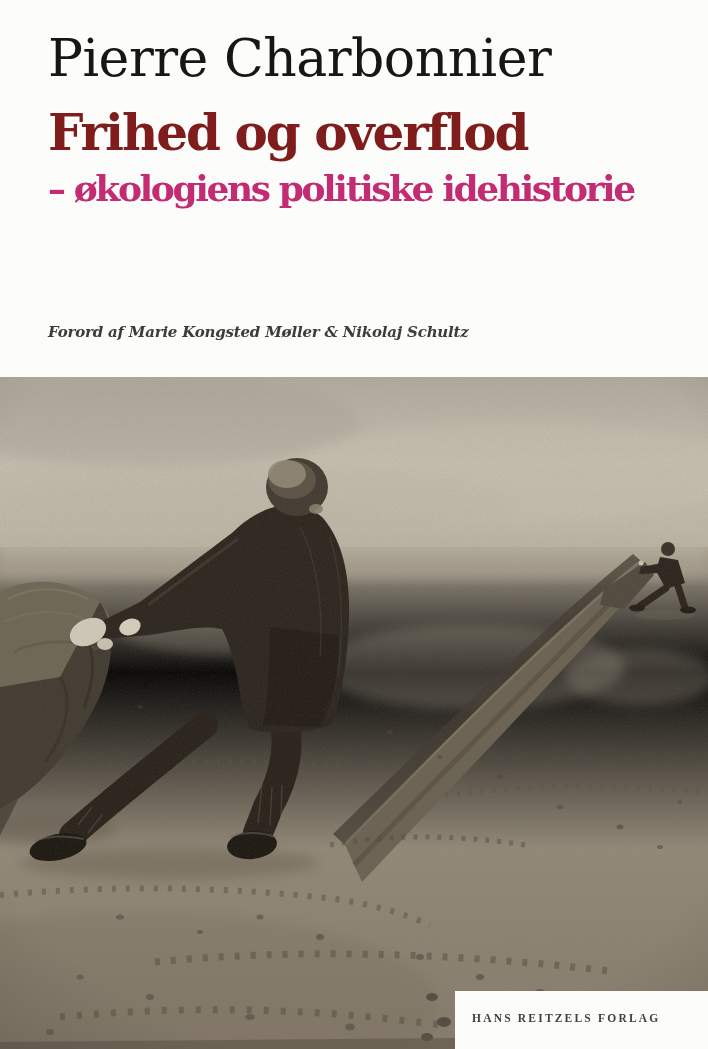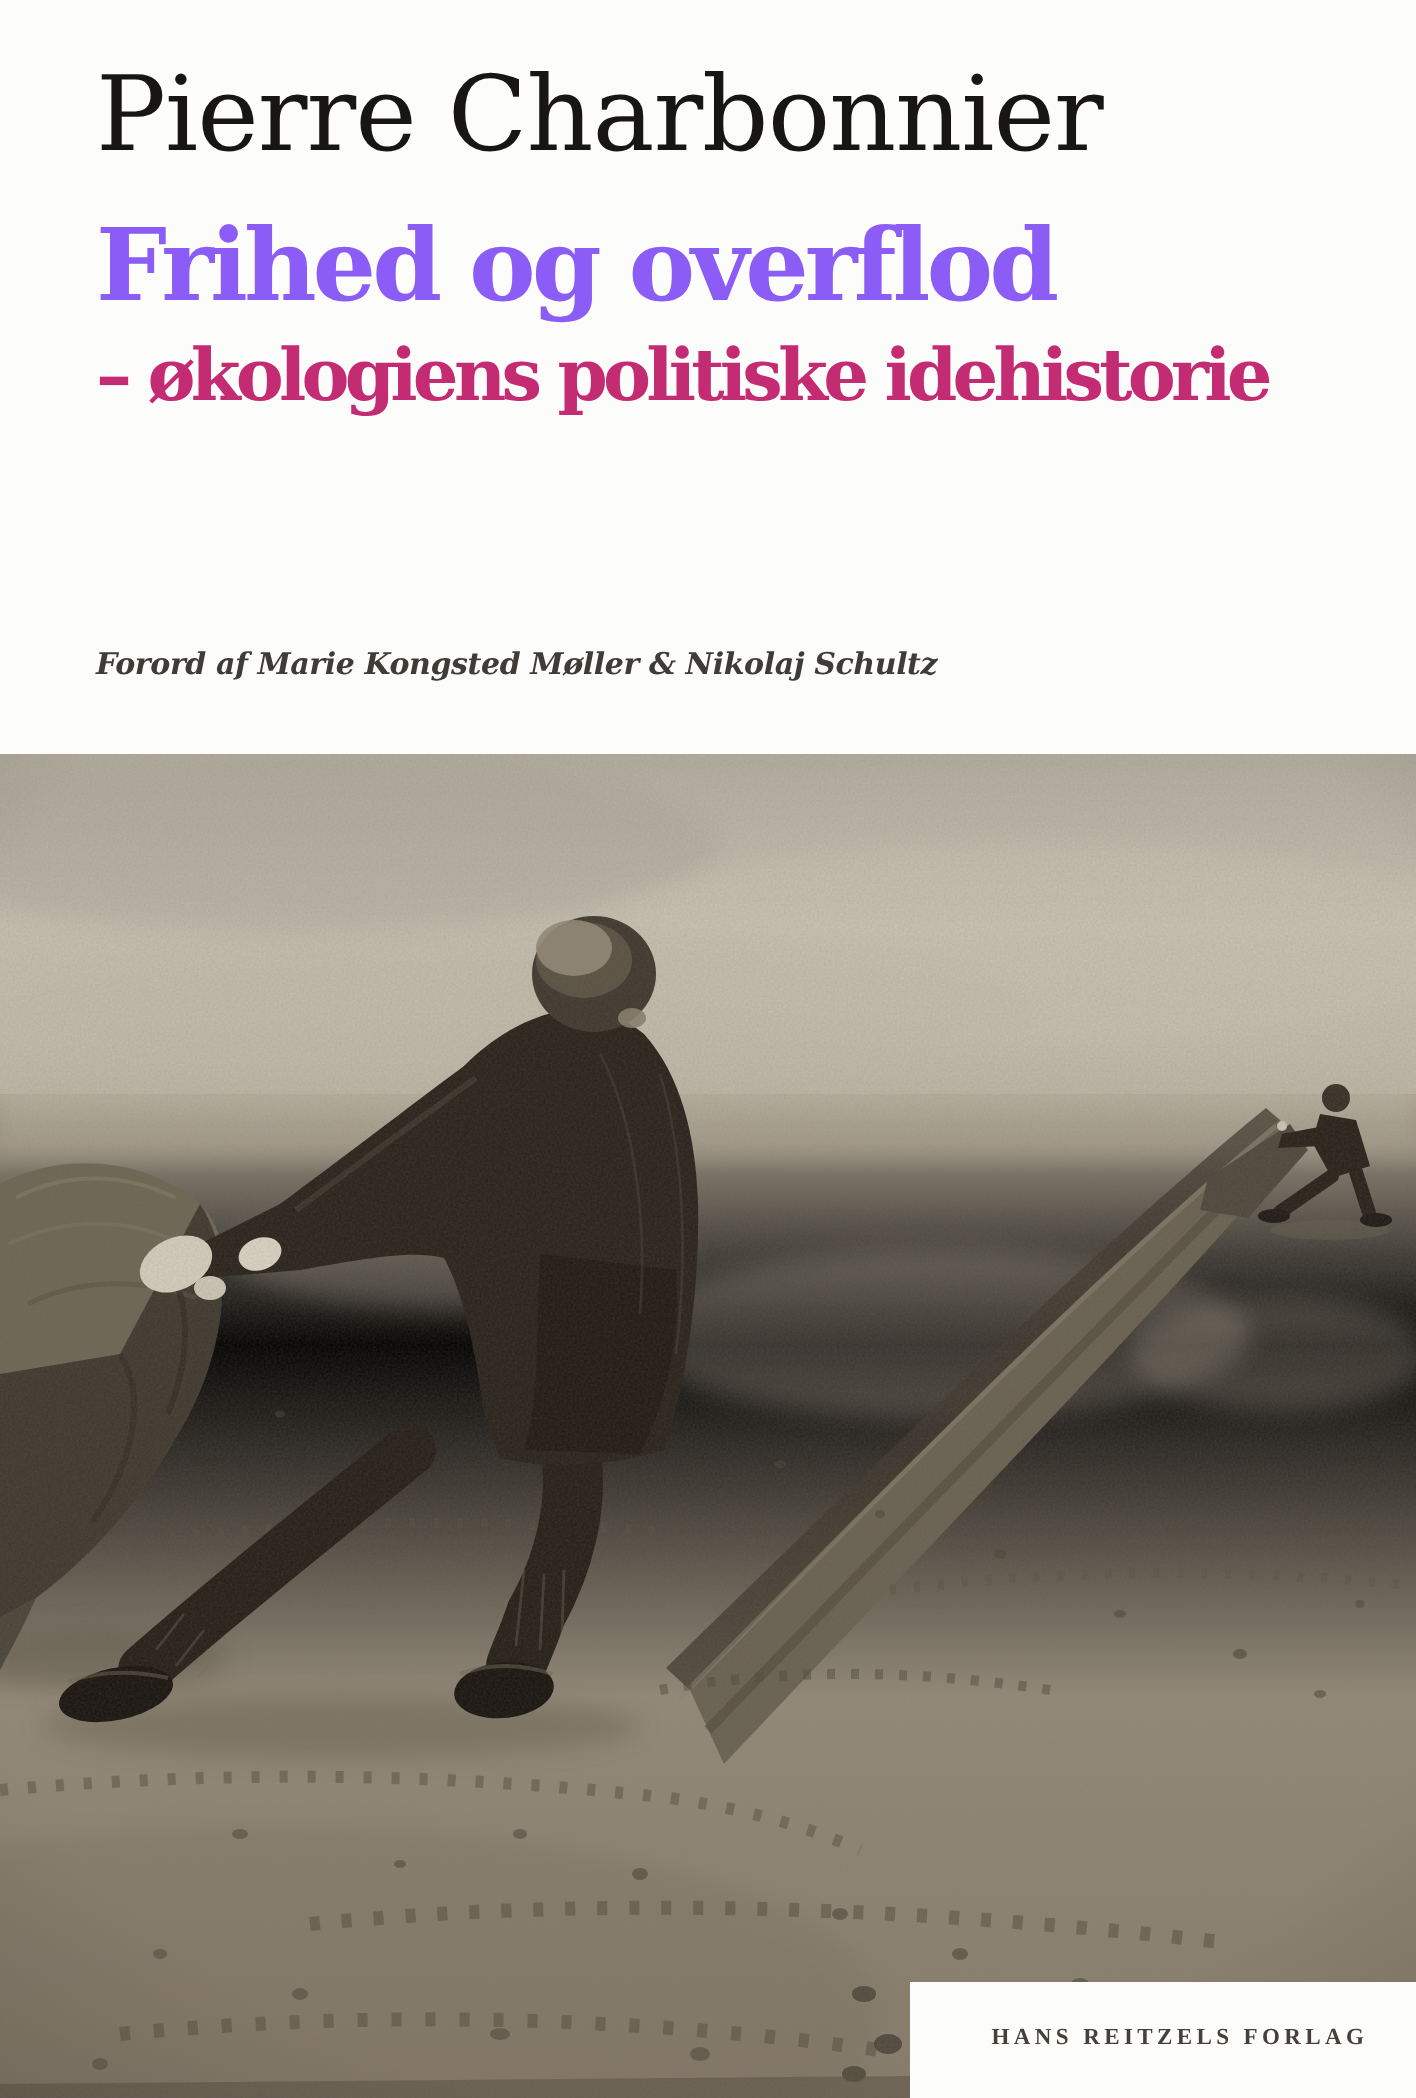--- a/index.html
+++ b/index.html
@@ -12,42 +12,41 @@
   }
   .cover-text{position:absolute;left:48px;line-height:1;white-space:nowrap;}
   .author{
     top:32px;
     font-size:52px;font-weight:400;letter-spacing:-0.5px;
     color:#181614;
   }
   .title{
     top:108px;
     font-size:50px;font-weight:700;letter-spacing:-2px;
-    color:#8b5cf6;
+    color:#7f1d1d;
   }
   .subtitle{
     top:170px;
     font-size:36px;font-weight:700;letter-spacing:-2.4px;
     color:#c32b72;
   }
   .foreword{
     top:325px;
     font-size:15px;font-weight:700;font-style:italic;letter-spacing:-0.2px;
     color:#3f3b37;
   }
   .photo-wrap{
     position:absolute;left:0;top:377px;width:708px;height:672px;
   }
   .photo-wrap svg{display:block;}
   .publisher-box{
     position:absolute;left:455px;top:991px;width:253px;height:58px;
     background:#fcfcfa;
     box-sizing:border-box;
     padding:16px 0 0 17px;
-    text-align:center;
   }
   .publisher-box span{
     font-family:"Liberation Serif",serif;
     font-size:11.5px;font-weight:700;letter-spacing:2.2px;
     color:#464039;white-space:nowrap;
   }
 </style>
 </head>
 <body>
 

